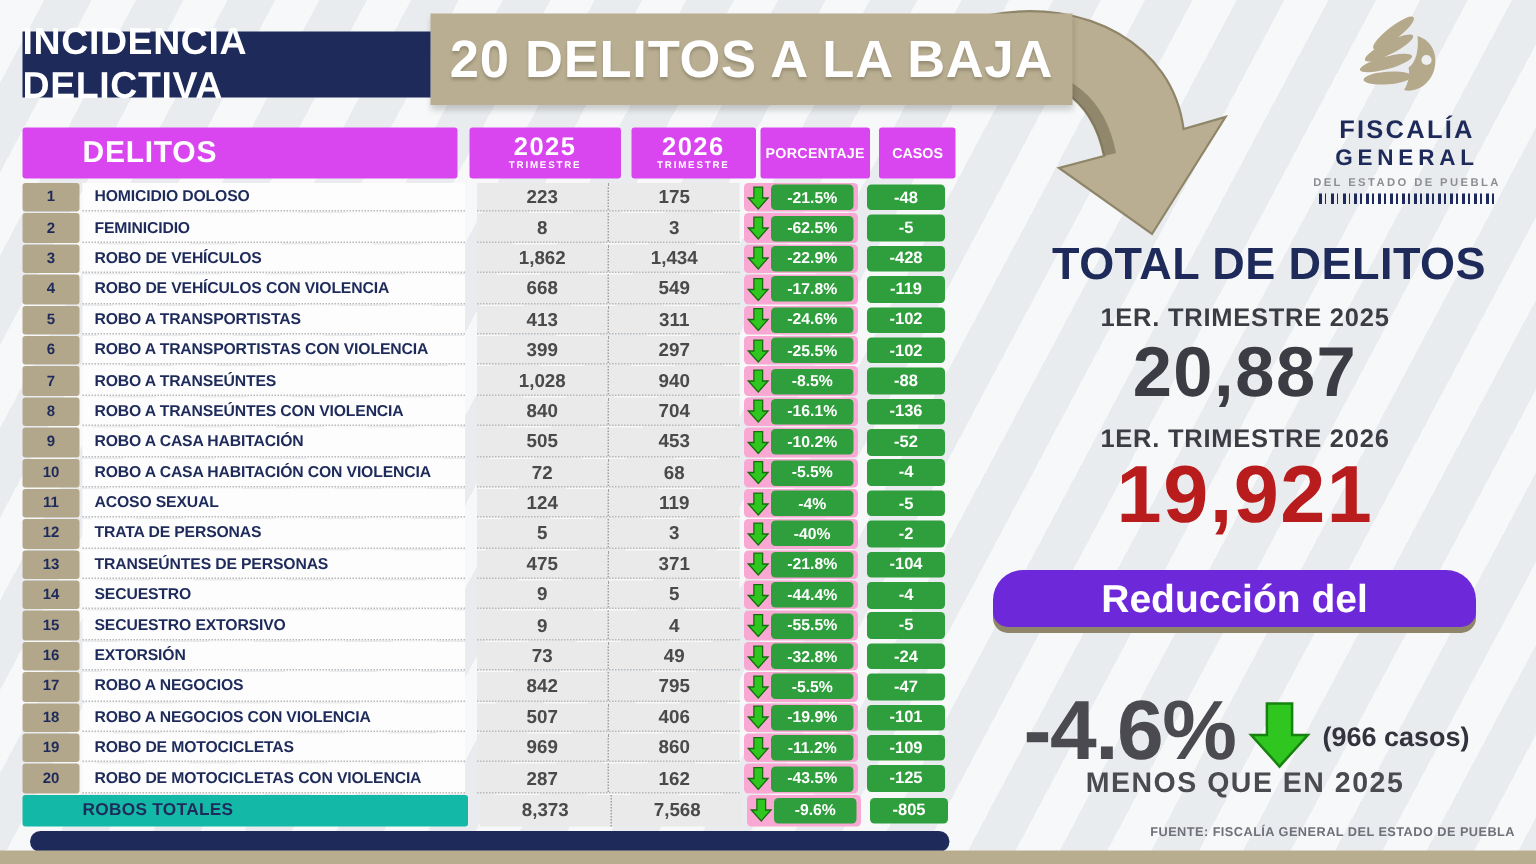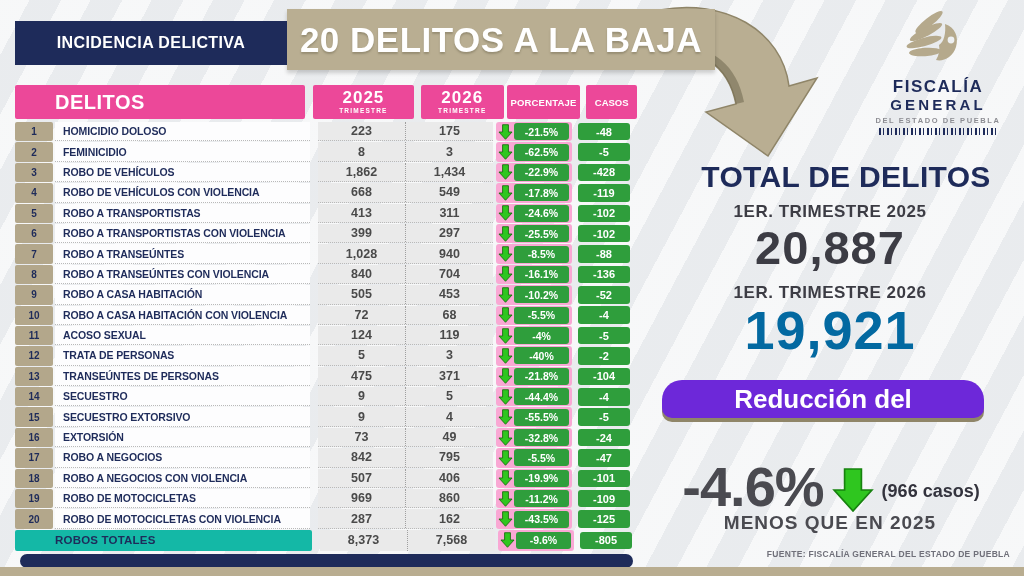--- a/index.html
+++ b/index.html
@@ -12,21 +12,21 @@
   .stripes {
     position:absolute; inset:0;
     background:
       repeating-linear-gradient(118deg, rgba(255,255,255,.55) 0 26px, rgba(226,229,233,.35) 26px 54px);
     z-index:0;
   }
   
   .kicker-box{
     position:absolute; left:15px; top:21px; width:272px; height:44px;
     background:#1e2b5a; color:#fff; display:flex; align-items:center; justify-content:center;
-    font-weight:800; font-size:16px; letter-spacing:.4px; z-index:3;
+    font-weight:800; font-size:25px; letter-spacing:.4px; z-index:3;
   }
   .title-banner{
     position:absolute; left:287px; top:9px; width:428px; height:61px;
     background:#b9ae92; color:#fff; display:flex; align-items:center; justify-content:center;
     font-weight:800; font-size:35px; letter-spacing:.5px; z-index:2;
     text-shadow:0 2px 2px rgba(90,82,60,.35);
     box-shadow:0 3px 4px rgba(0,0,0,.18);
   }
   .curve-arrow{ position:absolute; left:652px; top:0px; z-index:1; }
   
@@ -36,21 +36,21 @@
   .logo .l2{ color:#1e2b5a; font-weight:800; font-size:15px; letter-spacing:3.2px; line-height:1.1; }
   .logo .l3{ color:#8d8d93; font-weight:700; font-size:7.5px; letter-spacing:1.6px; margin-top:2px; }
   .logo .band{
     margin:3px auto 0; width:118px; height:7px;
     background:
       repeating-linear-gradient(90deg,#1e2b5a 0 2px, transparent 2px 4px, #1e2b5a 4px 5px, transparent 5px 8px);
   }
   
   .table{ position:absolute; left:15px; top:85px; width:622px; z-index:2; }
   .thead{ display:flex; gap:0; height:34px; }
-  .th{ background:#ec4899; color:#fff; display:flex; align-items:center; justify-content:center; border-radius:2px; }
+  .th{ background:#d946ef; color:#fff; display:flex; align-items:center; justify-content:center; border-radius:2px; }
   .th-delitos{ width:297px; justify-content:flex-start; padding-left:40px; font-weight:800; font-size:20px; letter-spacing:.5px; margin-right:8px;}
   .th-year{ width:104px; flex-direction:column; line-height:1; margin-right:7px;}
   .th-year .y{ font-weight:800; font-size:17px; letter-spacing:1px;}
   .th-year .s{ font-weight:700; font-size:6.5px; letter-spacing:1.2px; margin-top:2px;}
   .th-year2{ width:85px; margin-right:3px;}
   .th-pct{ width:76px; font-weight:800; font-size:9.5px; letter-spacing:.2px; margin-right:6px;}
   .th-casos{ width:52px; font-weight:800; font-size:9.5px; }
   .tbody{ margin-top:3px; display:flex; flex-direction:column; gap:1px; }
   .tr{ display:flex; height:19.4px; align-items:stretch; }
   .td-num{ width:38px; background:#b3a78b; color:#1e2b5a; font-weight:800; font-size:10px;
@@ -75,21 +75,21 @@
   .tr-total .td-nums{ border-bottom:none; }
   .tr-total .n{ font-weight:800; }
   .bottom-bar{ position:absolute; left:20px; top:554px; width:613px; height:14px; background:#1e2b5a; border-radius:7px; z-index:2;}
   .bottom-strip{ position:absolute; left:0; top:567px; width:1024px; height:9px; background:#b9ad90; z-index:2;}
   
   .summary{ position:absolute; left:645px; top:0; width:370px; z-index:2; text-align:center; }
   .s-title{ position:absolute; left:16px; width:370px; top:160px; color:#1e2b5a; font-weight:800; font-size:30px; letter-spacing:.3px;}
   .s-lab25{ position:absolute; left:0; width:370px; top:202px; color:#3c3c44; font-weight:800; font-size:17px; letter-spacing:.5px;}
   .s-val25{ position:absolute; left:0; width:370px; top:220px; color:#3c3c44; font-weight:800; font-size:47px; letter-spacing:1px;}
   .s-lab26{ position:absolute; left:0; width:370px; top:283px; color:#3c3c44; font-weight:800; font-size:17px; letter-spacing:.5px;}
-  .s-val26{ position:absolute; left:0; width:370px; top:299px; color:#0369a1; font-weight:800; font-size:54px; letter-spacing:1px;}
+  .s-val26{ position:absolute; left:0; width:370px; top:299px; color:#b91c1c; font-weight:800; font-size:54px; letter-spacing:1px;}
   .s-pill{ position:absolute; left:17px; top:380px; width:322px; height:38px; background:#6d28d9;
            border-radius:20px 20px 10px 10px; color:#fff; font-weight:800; font-size:26px;
            display:flex; align-items:center; justify-content:center;
            box-shadow:0 4px 0 #8f8568; }
   .s-reduction{ position:absolute; left:2px; top:428px; width:368px; display:flex; align-items:center; justify-content:center; gap:8px;margin-top:26px;}
   .s-pct{ color:#4a4a50; font-weight:800; font-size:56px; letter-spacing:-1px;}
   .s-cases{ color:#33333d; font-weight:800; font-size:18px; margin-top:10px;}
   .s-caption{ position:absolute; left:0; width:370px; top:512px; color:#4a4a50; font-weight:800; font-size:19px; letter-spacing:1px;}
   .s-source{ position:absolute; left:0; width:365px; top:549px; text-align:right; color:#70707a; font-weight:700; font-size:8.5px; letter-spacing:.3px;}
 </style>

